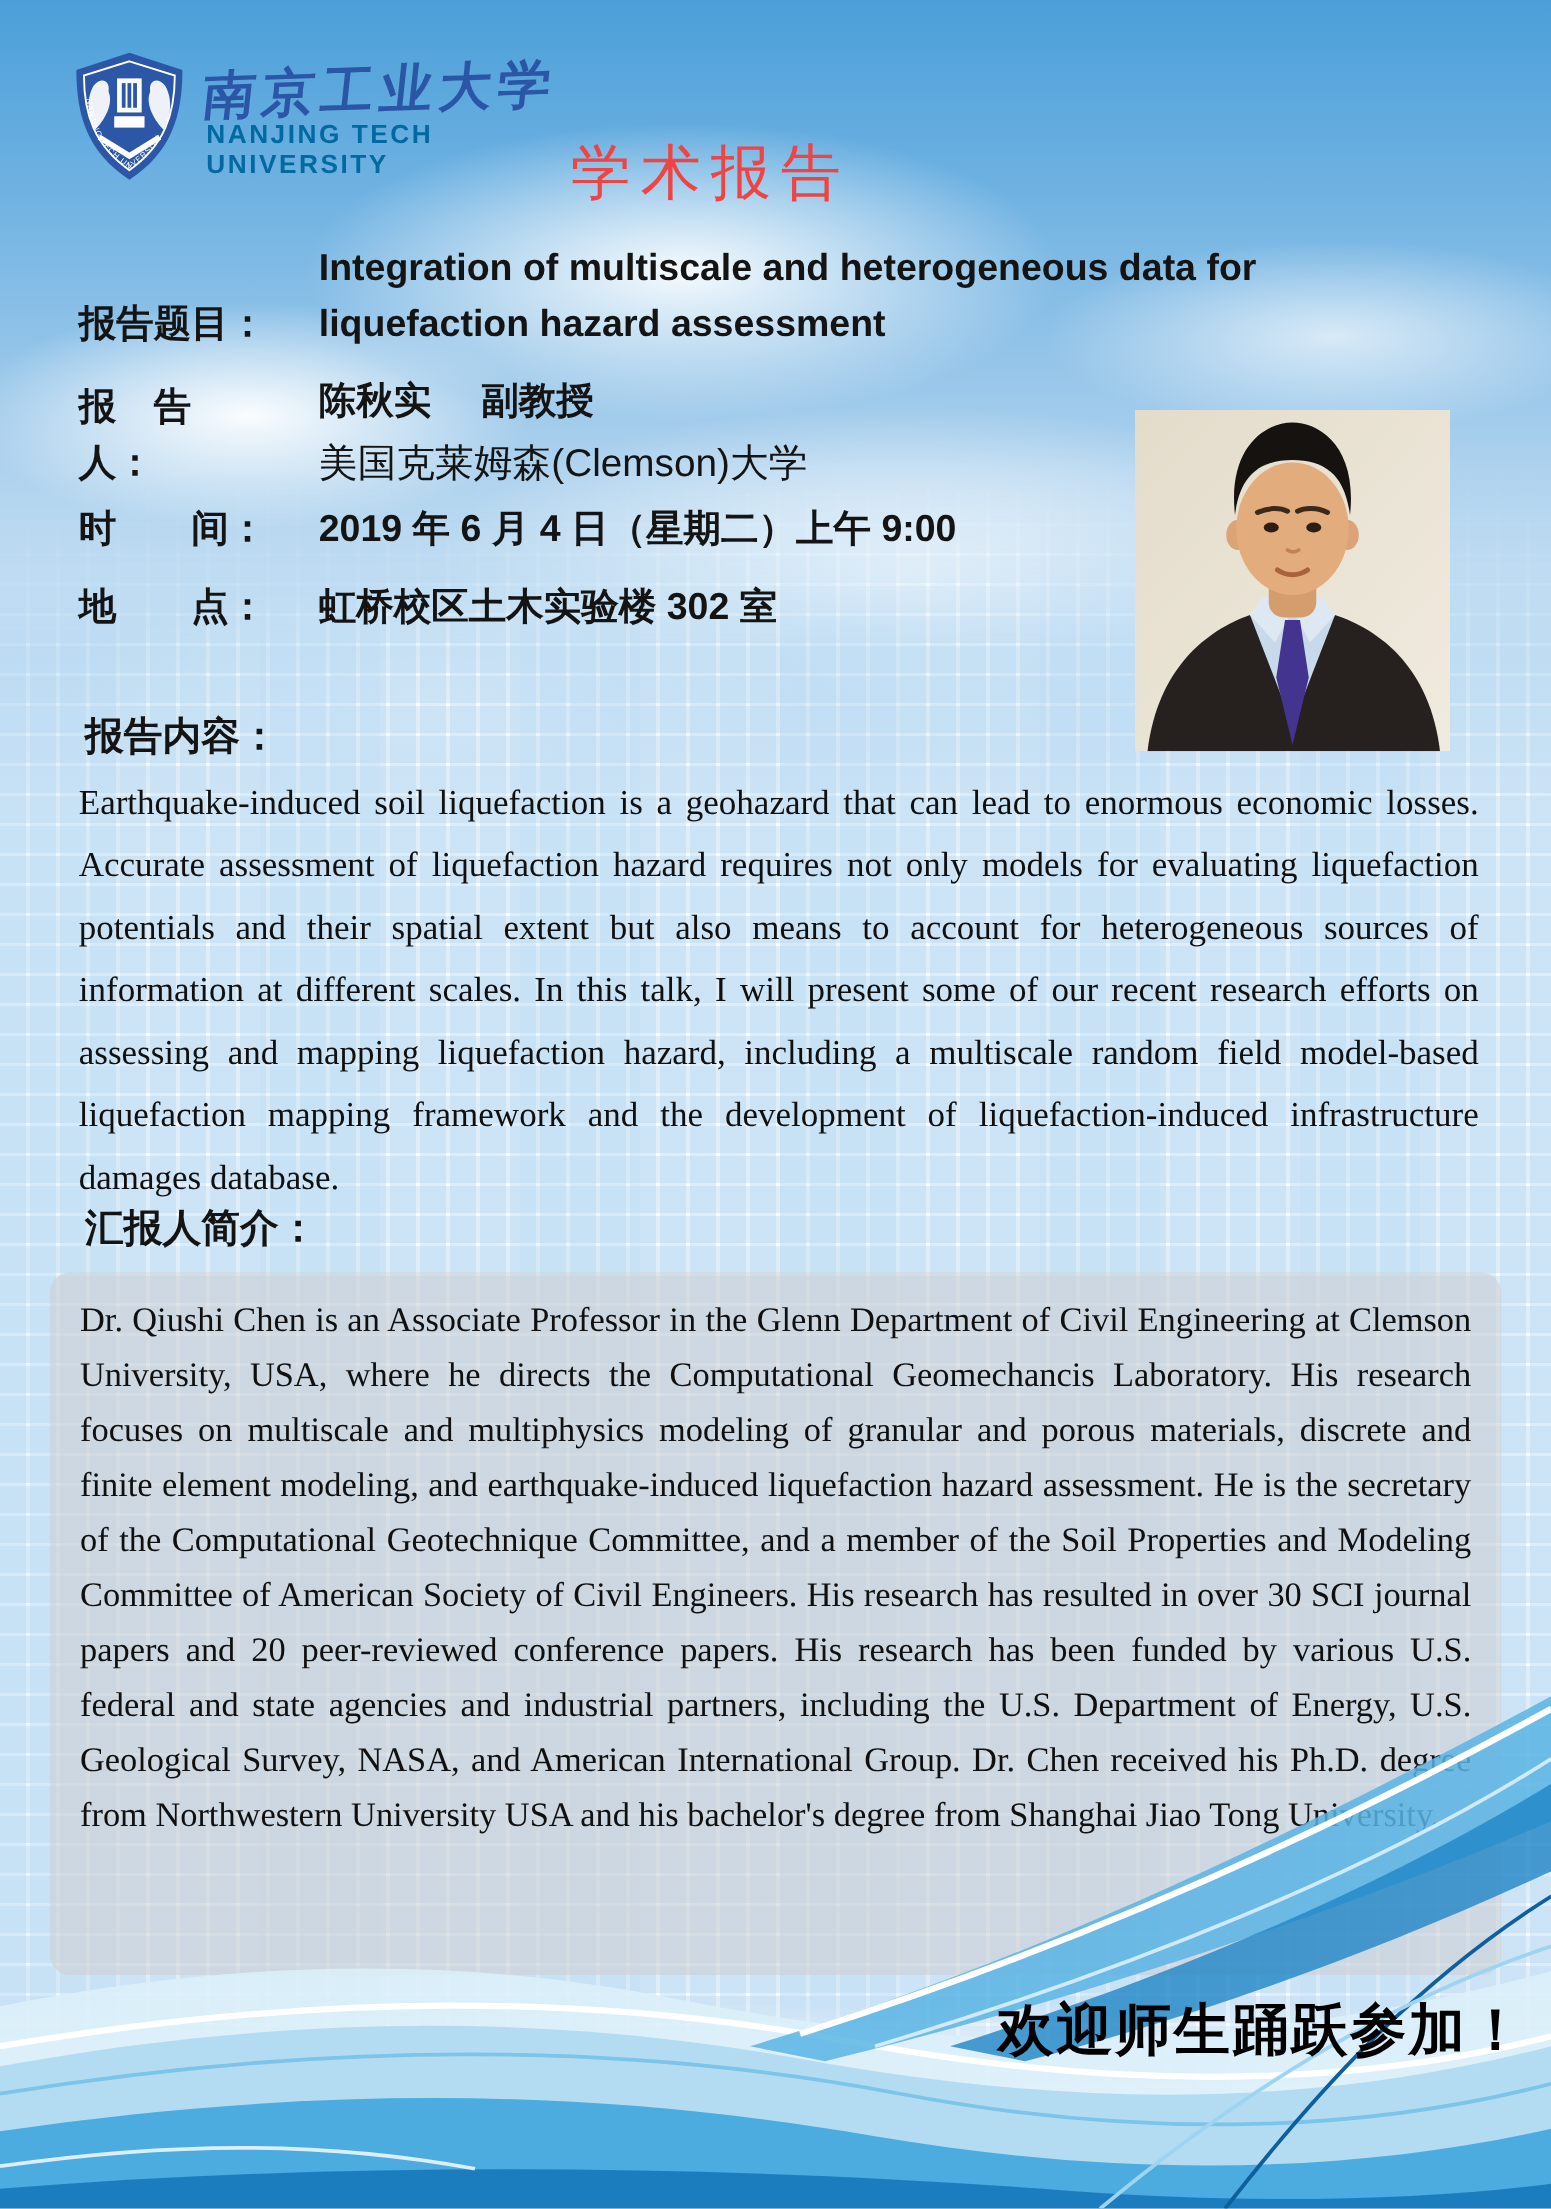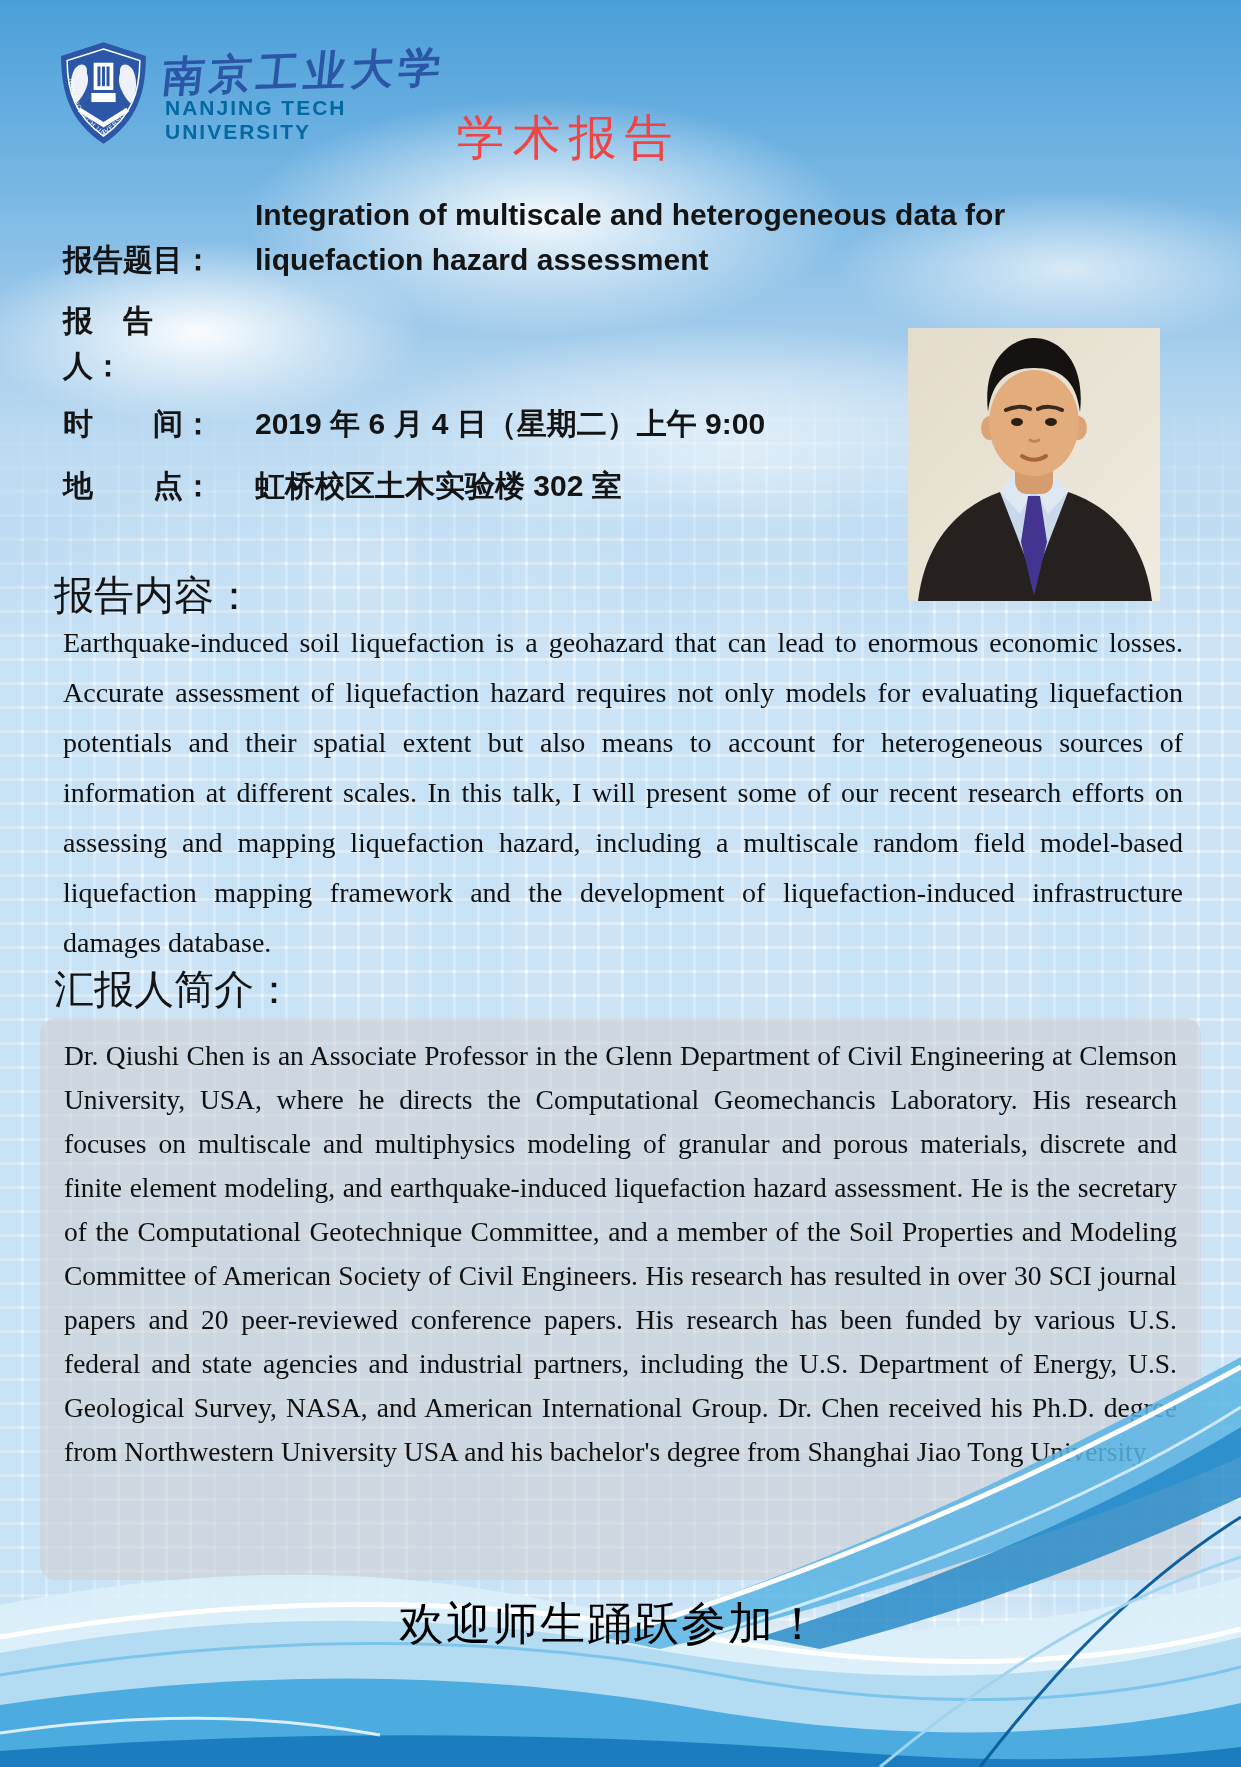--- a/index.html
+++ b/index.html
@@ -46,21 +46,21 @@
   .row { position:absolute; left:63px; right:52px; display:flex; font-size:30px;
          font-weight:bold; line-height:45px;align-items:flex-end; }
   .row .lab { flex:none; width:160px; }
   .row .val { flex:1;margin-left:32px; }
   .row-topic { top:192px; }
   .row-speaker { top:298px; }
   .speaker-title { margin-left:40px; }
   .affiliation { font-weight:400; font-size:31px; margin-top:5px; }
   .row-time { top:401px; }
   .row-venue { top:463px; }
-  .sec-label { position:absolute; left:54px; font-size:40px; font-weight:normal; }
+  .sec-label { position:absolute; left:68px; font-size:31px; font-weight:bold; }
   .abstract-label { top:568px; }
   .abstract-text {
     position:absolute; left:63px; right:58px; top:618px;
     font-family:Liberation Serif, serif; font-size:28px; line-height:50px;
     text-align:justify; color:#101010;
   }
   .bio-label { top:962px; }
   .bio-box {
     position:absolute; left:40px; top:1018px; width:1161px; height:562px;
     background:rgba(206,206,208,.55); border-radius:16px;
@@ -69,22 +69,22 @@
   .bio-text {
     font-family:"Liberation Serif", serif; font-size:27.5px; line-height:44px;
     text-align:justify; color:#101010;
   }
   
   .photo { position:absolute; left:908px; top:328px; width:252px; height:273px; }
   
   .waves { position:absolute; left:0; bottom:0; width:1241px; height:430px; pointer-events:none; }
   
   .welcome {
-    position:absolute; left:0; right:20px; top:1594px; text-align:center;
-    font-size:45px; font-weight:normal; color:#000; letter-spacing:2px;
+    position:absolute; left:0; right:20px; top:1594px; text-align:right;
+    font-size:45px; font-weight:bold; color:#000; letter-spacing:2px;
   }
 </style>
 </head>
 <body>
 
 <div class="poster">
 
   <div class="sky"></div>
   <div class="pixel-band"></div>
 
@@ -143,20 +143,24 @@
   <div class="row row-topic">
     <div class="lab">报告题目：</div>
     <div class="val">
       <div>Integration of multiscale and heterogeneous data for</div>
       <div>liquefaction hazard assessment</div>
     </div>
   </div>
 
   <div class="row row-speaker">
     <div class="lab">报　告　人：</div>
+    <div class="val">
+      <div><span>陈秋实</span><span class="speaker-title">副教授</span></div>
+      <div class="affiliation">美国克莱姆森(Clemson)大学</div>
+    </div>
   </div>
 
   <div class="row row-time">
     <div class="lab">时　　间：</div>
     <div class="val">2019 年 6 月 4 日（星期二）上午 9:00</div>
   </div>
 
   <div class="row row-venue">
     <div class="lab">地　　点：</div>
     <div class="val">虹桥校区土木实验楼 302 室</div>

